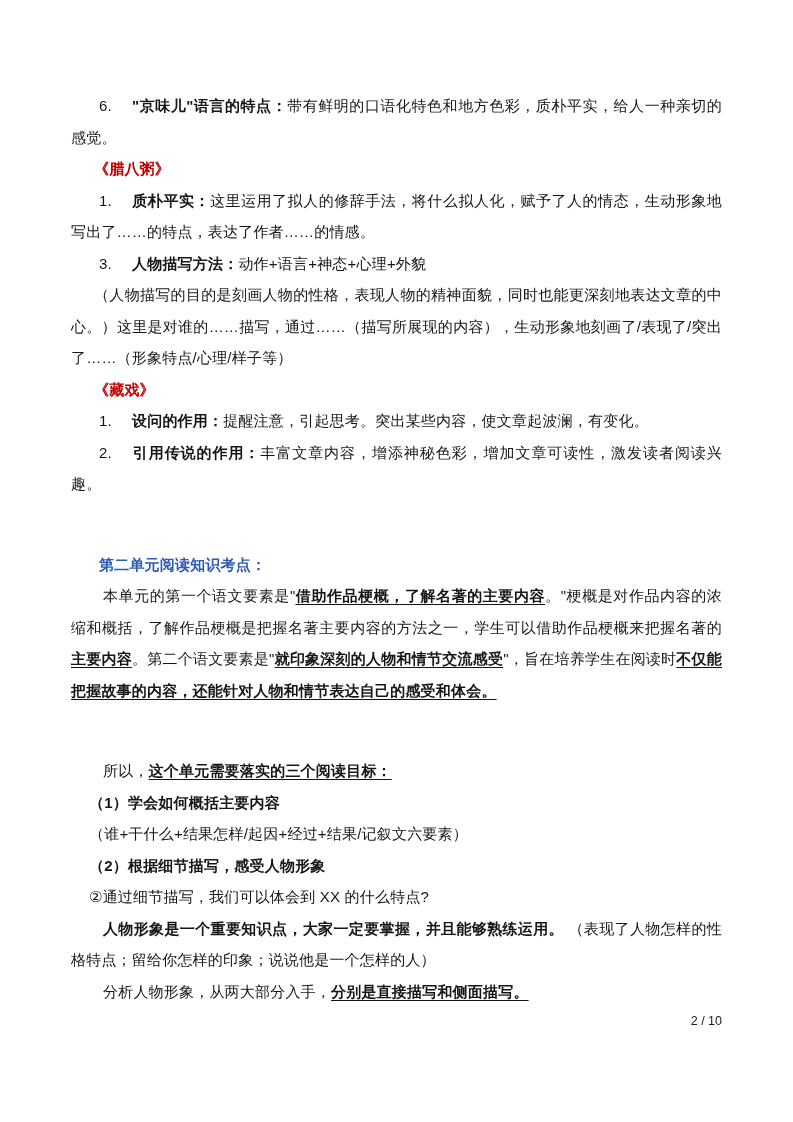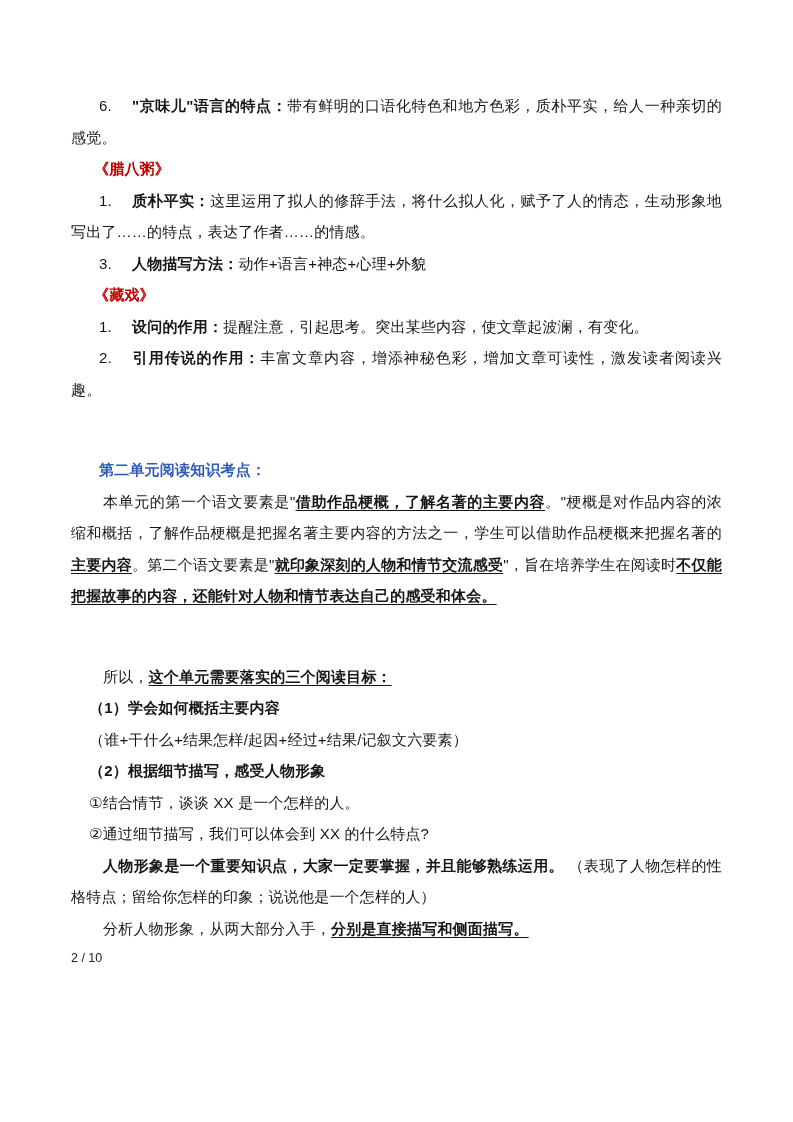--- a/index.html
+++ b/index.html
@@ -25,60 +25,60 @@
   .ind   { text-indent:32px; }
   .ind-sm{ text-indent:23px; }
   .hdr-red  { text-indent:23px; font-weight:700; color:#c00000; }
   .hdr-blue { text-indent:28px; font-weight:700; color:#2e5bb4; }
   .sub   { text-indent:18px; }
   .b { font-weight:700; }
   .u { text-decoration:underline; text-underline-offset:3px; }
   .gap { margin-top:49px; }
   .footer {
     margin-top:5px;
-    text-align:left;
+    text-align:right;
     font-size:12.5px;
     color:#222222;
     line-height:18px;
   }
 </style>
 </head>
 <body>
 
 <div class="page">
 
   <p class="p item"><span class="num">6.</span><span class="b">"京味儿"语言的特点：</span><span>带有鲜明的口语化特色和地方色彩，质朴平实，给人一种亲切的感觉。</span></p>
 
   <p class="p hdr-red"><span>《腊八粥》</span></p>
 
   <p class="p item"><span class="num">1.</span><span class="b">质朴平实：</span><span>这里运用了拟人的修辞手法，将什么拟人化，赋予了人的情态，生动形象地写出了……的特点，表达了作者……的情感。</span></p>
 
 
   <p class="p item"><span class="num">3.</span><span class="b">人物描写方法：</span><span>动作+语言+神态+心理+外貌</span></p>
 
+  <p class="p ind-sm"><span>（人物描写的目的是刻画人物的性格，表现人物的精神面貌，同时也能更深刻地表达文章的中心。）这里是对谁的……描写，通过……（描写所展现的内容），生动形象地刻画了/表现了/突出了……（形象特点/心理/样子等）</span></p>
 
   <p class="p hdr-red"><span>《藏戏》</span></p>
 
   <p class="p item"><span class="num">1.</span><span class="b">设问的作用：</span><span>提醒注意，引起思考。突出某些内容，使文章起波澜，有变化。</span></p>
 
   <p class="p item"><span class="num">2.</span><span class="b">引用传说的作用：</span><span>丰富文章内容，增添神秘色彩，增加文章可读性，激发读者阅读兴趣。</span></p>
 
   <p class="p hdr-blue gap"><span>第二单元阅读知识考点：</span></p>
 
   <p class="p ind"><span>本单元的第一个语文要素是"</span><span class="b u">借助作品梗概，了解名著的主要内容</span><span>。"梗概是对作品内容的浓缩和概括，了解作品梗概是把握名著主要内容的方法之一，学生可以借助作品梗概来把握名著的</span><span class="b u">主要内容</span><span>。第二个语文要素是"</span><span class="b u">就印象深刻的人物和情节交流感受</span><span>"，旨在培养学生在阅读时</span><span class="b u">不仅能把握故事的内容，还能针对人物和情节表达自己的感受和体会。</span></p>
 
   <p class="p ind gap"><span>所以，</span><span class="b u">这个单元需要落实的三个阅读目标：</span></p>
 
   <p class="p sub"><span class="b">（1）学会如何概括主要内容</span></p>
 
   <p class="p sub"><span>（谁+干什么+结果怎样/起因+经过+结果/记叙文六要素）</span></p>
 
   <p class="p sub"><span class="b">（2）根据细节描写，感受人物形象</span></p>
 
-  <p class="p sub"><span>①结合情节，谈谈 XX 是一个怎样的人。</span></p>
 
   <p class="p sub"><span>②通过细节描写，我们可以体会到 XX 的什么特点?</span></p>
 
 
   <p class="p ind"><span class="b">人物形象是一个重要知识点，大家一定要掌握，并且能够熟练运用。</span><span> （表现了人物怎样的性格特点；留给你怎样的印象；说说他是一个怎样的人）</span></p>
 
   <p class="p ind"><span>分析人物形象，从两大部分入手，</span><span class="b u">分别是直接描写和侧面描写。</span></p>
 
   <div class="footer"><span>2 / 10</span></div>
 

